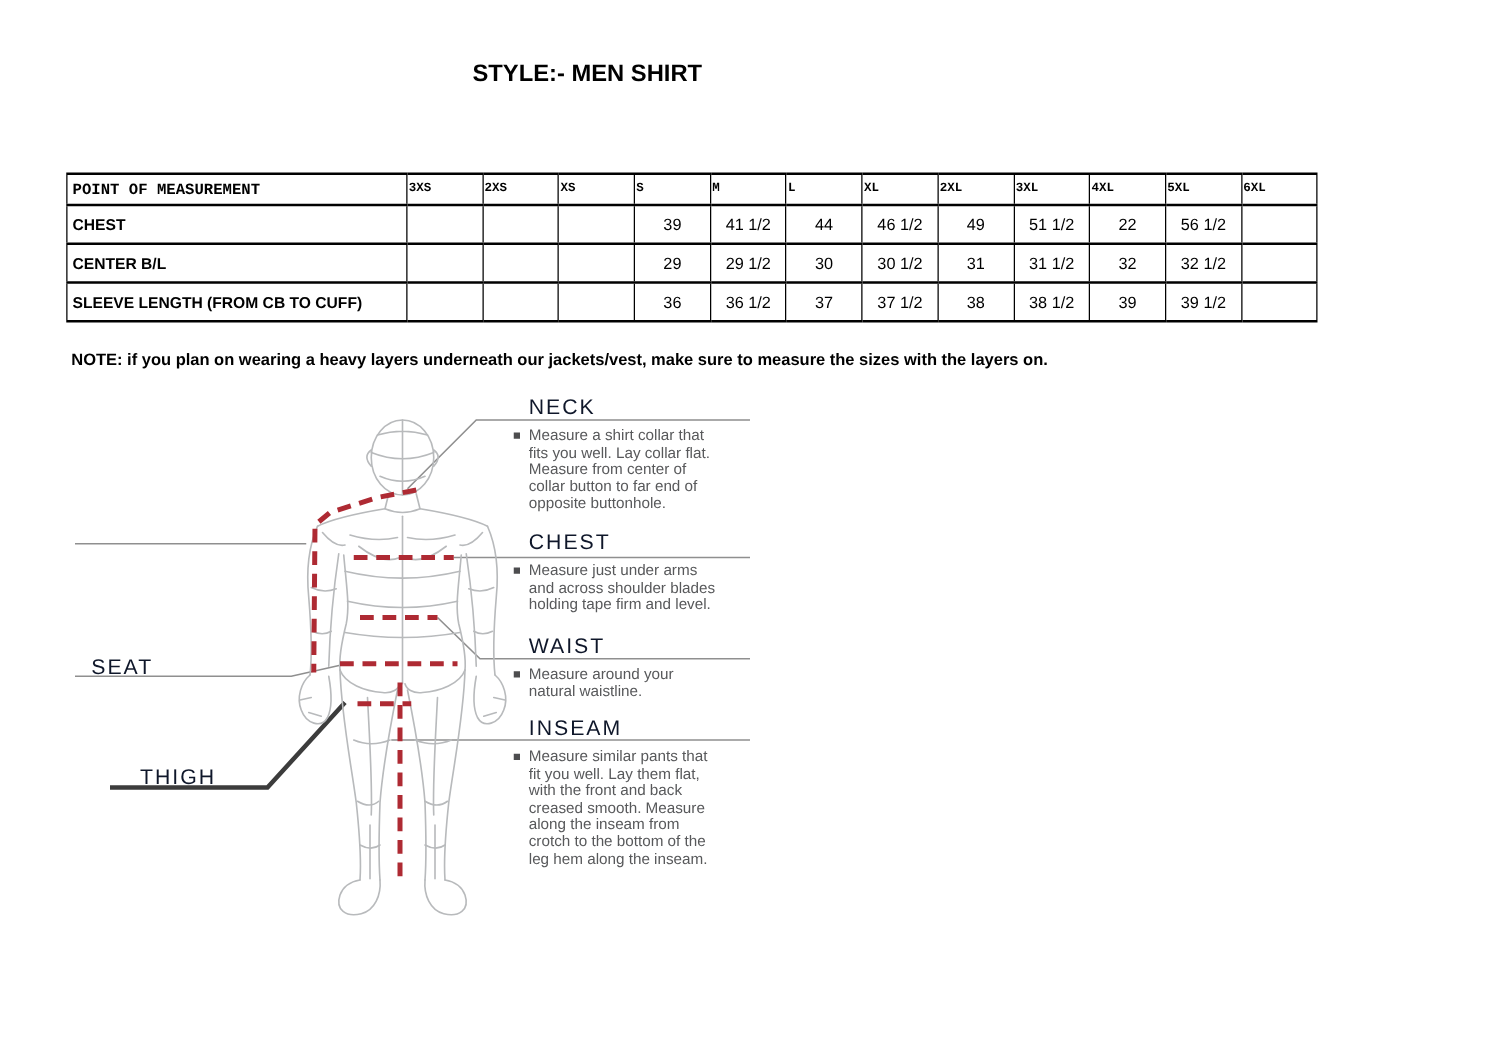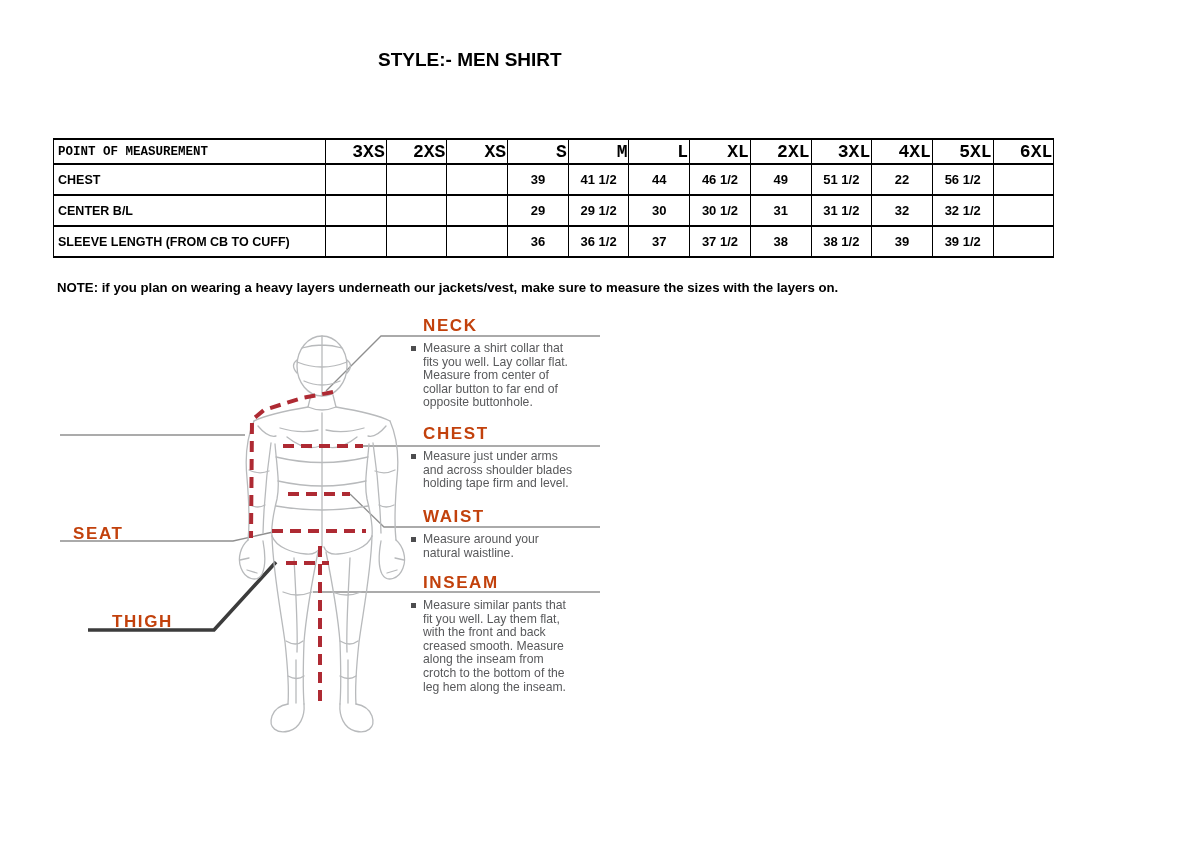--- a/index.html
+++ b/index.html
@@ -11,33 +11,33 @@
          font-weight:bold;font-size:19px;white-space:nowrap;}
 
   
   #chart-wrap{position:absolute;left:53px;top:138px;width:1000px;}
   table{width:1000px;table-layout:fixed;border-collapse:collapse;}
   th,td{border-left:1.5px solid #000;border-right:1.5px solid #000;
         border-top:2.5px solid #000;border-bottom:2.5px solid #000;
         overflow:hidden;white-space:nowrap;}
   thead tr{height:25px;font-family:Liberation Mono, monospace;}
   tbody tr{height:31px;}
-  th{font-size:18px;font-weight:bold;text-align:right;}
-  td{font-size:13px;text-align:center;font-weight:bold;}
+  th{font-size:10px;font-weight:bold;text-align:left;}
+  td{font-size:13px;text-align:center;font-weight:normal;}
   th.lbl,td.lbl{text-align:left;padding-left:4px;font-weight:bold;font-size:12.5px;}
   col.c-label{width:272px;}
   col.c-size{width:60.7px;}
 
   
   #note{position:absolute;left:57px;top:280px;font-weight:bold;font-size:13.2px;}
 
   
   .section{position:absolute;}
-  .sec-title{font-size:17px;line-height:17px;letter-spacing:1.6px;color:#c2410c;
-             margin:0 0 8px 12px;font-weight:bold;}
+  .sec-title{font-size:17px;line-height:17px;letter-spacing:1.6px;color:#0f172a;
+             margin:0 0 8px 12px;font-weight:normal;}
   .sec-desc{display:flex;align-items:flex-start;color:#58595b;}
   .sec-desc .txt{white-space:pre-line;font-size:12.2px;line-height:13.6px;}
   .bullet{width:5px;height:5px;background:#4d4d4f;margin:4px 7px 0 0;flex:none;}
   #sec-thigh .sec-title{margin-left:19px;}
   #sec-thigh .sec-desc{margin-top:12px;color:#414042;}
   #sec-thigh .txt{font-size:13px;line-height:16.5px;}
 
   svg{position:absolute;left:0;top:0;}
 </style>
 </head>

